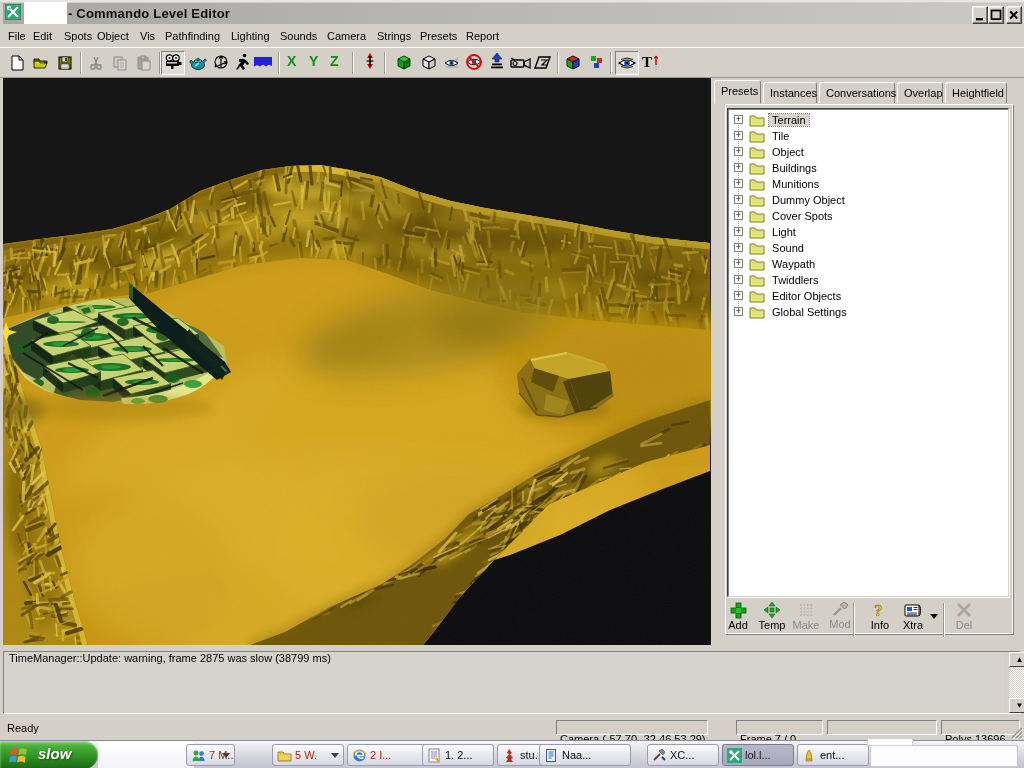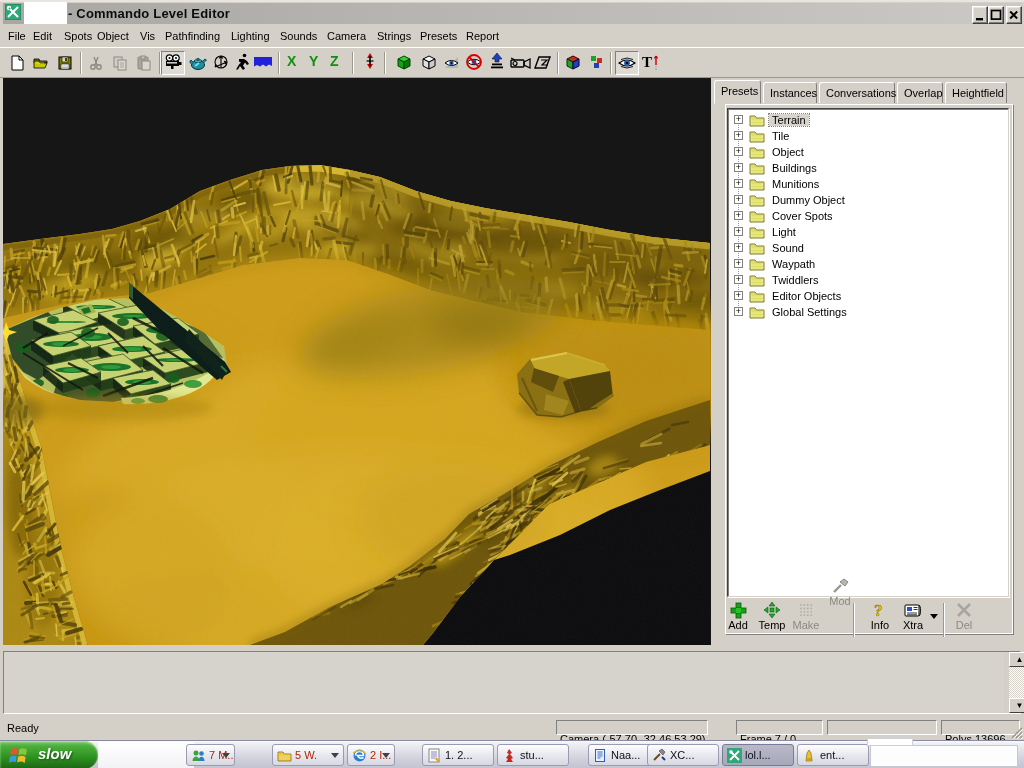--- a/index.html
+++ b/index.html
@@ -1843,21 +1843,21 @@
         <circle cx="7.4" cy="10.8" r="0.9" fill="#b0ada6"></circle>
         <circle cx="10.8" cy="10.8" r="0.9" fill="#b0ada6"></circle>
         <circle cx="14.2" cy="10.8" r="0.9" fill="#b0ada6"></circle>
         <circle cx="4.0" cy="14.2" r="0.9" fill="#b0ada6"></circle>
         <circle cx="7.4" cy="14.2" r="0.9" fill="#b0ada6"></circle>
         <circle cx="10.8" cy="14.2" r="0.9" fill="#b0ada6"></circle>
         <circle cx="14.2" cy="14.2" r="0.9" fill="#b0ada6"></circle>
       </svg>
       <div>Make</div>
     </div>
-    <div class="pbtn dis" style="left:112px;top:499px">
+    <div class="pbtn dis" style="left:112px;top:522px">
       <svg width="18" height="18" viewBox="0 0 18 18">
         <path d="M3 15l7-7" stroke="#9a978f" stroke-width="2.4"></path>
         <path d="M9 5l4-3 4 3-3 4z" fill="#b8b5ae" stroke="#8a8a82"></path>
       </svg>
       <div>Mod</div>
     </div>
     <div class="pbtn" style="left:152px;top:523px">
       <svg width="16" height="18" viewBox="0 0 16 18">
         <text x="2" y="15" font-family="Liberation Serif" font-size="17" font-weight="bold" fill="#e8c800" stroke="#8a6a00" stroke-width="0.5">?</text>
       </svg>
@@ -1876,20 +1876,21 @@
       <svg width="18" height="18" viewBox="0 0 18 18">
         <path d="M3 3l12 12M15 3L3 15" stroke="#a8a5a0" stroke-width="2.6"></path>
       </svg>
       <div>Del</div>
     </div>
     <div class="abs" style="left:142px;top:525px;width:2px;height:34px;border-left:1px solid #9a978f;border-right:1px solid #fff"></div>
     <div class="abs" style="left:232px;top:525px;width:2px;height:34px;border-left:1px solid #9a978f;border-right:1px solid #fff"></div>
     <div class="abs" style="left:219px;top:536px;width:0;height:0;border-left:4px solid transparent;border-right:4px solid transparent;border-top:5px solid #000"></div>
   </div>
 <div class="abs" id="logbox">
+    <div>TimeManager::Update: warning, frame 2875 was slow (38799 ms)</div>
     <div style="position:absolute;right:0;top:0;width:16px;height:61px;background:#d4d0c8">
       <div style="position:absolute;top:0;width:16px;height:15px;background:#d4d0c8;border:1px solid;border-color:#fff #404040 #404040 #fff;font-size:8px;text-align:center;line-height:13px">▲</div>
       <div style="position:absolute;bottom:0;width:16px;height:15px;background:#d4d0c8;border:1px solid;border-color:#fff #404040 #404040 #fff;font-size:8px;text-align:center;line-height:13px">▼</div>
       <div style="position:absolute;top:15px;width:16px;height:31px;background:repeating-conic-gradient(#fff 0 25%,#d4d0c8 0 50%) 0 0/2px 2px"></div>
     </div>
   </div>
 <div class="abs" id="statusbar">
     <div class="abs" style="left:7px;top:7px">Ready</div>
     <div class="spanel" style="left:556px;width:152px">Camera (-57.70,-32.46,53.29)</div>
     <div class="spanel" style="left:736px;width:87px">Frame 7 / 0</div>
@@ -1922,21 +1923,21 @@
       <div class="dd"></div>
     </div>
     <div class="tkbtn" style="left:272px;width:72px">
       <div class="ic"><svg width="15" height="15" viewBox="0 0 15 15">
           <path d="M1 4h5l1.5 2H14v7H1z" fill="#f0d060" stroke="#8a6a10" stroke-width="0.8"></path>
           <path d="M1 6h13" stroke="#d8b840" stroke-width="0.8"></path>
         </svg></div>
       <div class="tx" style="color:#b02800">5 W.</div>
       <div class="dd"></div>
     </div>
-    <div class="tkbtn" style="left:347px;width:48px">
+    <div class="tkbtn" style="left:347px;width:92px">
       <div class="ic"><svg width="15" height="15" viewBox="0 0 15 15">
           <circle cx="7.5" cy="7.5" r="6" fill="#2e7ed0"></circle>
           <path d="M3.5 7.5a4 4 0 118 0h-6a4 4 0 006 2" fill="none" stroke="#fff" stroke-width="1.6"></path>
           <path d="M1 5c4-3 10-3 13 1" fill="none" stroke="#e8b820" stroke-width="1.3"></path>
         </svg></div>
       <div class="tx" style="color:#b02800">2 I...</div>
       <div class="dd"></div>
     </div>
     <div class="tkbtn" style="left:422px;width:72px">
       <div class="ic"><svg width="15" height="15" viewBox="0 0 15 15">
@@ -1945,21 +1946,21 @@
           <path d="M9 9l4 4-2 1-3-3z" fill="#e8a020"></path>
         </svg></div>
       <div class="tx" style="color:#101018">1. 2...</div>
     </div>
     <div class="tkbtn" style="left:497px;width:72px">
       <div class="ic"><svg width="15" height="15" viewBox="0 0 15 15">
           <path d="M7 1l3 4-2 1 3 4-2 1 2 3H4l2-3-2-1 3-4-2-1z" fill="#c82818"></path>
         </svg></div>
       <div class="tx" style="color:#101018">stu...</div>
     </div>
-    <div class="tkbtn" style="left:588px;width:80px">
+    <div class="tkbtn" style="left:539px;width:92px">
       <div class="ic"><svg width="15" height="15" viewBox="0 0 15 15">
           <rect x="2.5" y="1.5" width="9" height="12" fill="#e8f0ff" stroke="#3060b0"></rect>
           <path d="M4.5 4h5M4.5 6h5M4.5 8h5M4.5 10h3" stroke="#3060b0" stroke-width="0.9"></path>
         </svg></div>
       <div class="tx" style="color:#101018">Naa...</div>
     </div>
     <div class="tkbtn" style="left:647px;width:72px">
       <div class="ic"><svg width="15" height="15" viewBox="0 0 15 15">
           <path d="M2 12l6-6" stroke="#6a4a20" stroke-width="2"></path>
           <path d="M7 3l3-2 3 3-2 3z" fill="#888" stroke="#444" stroke-width="0.6"></path>

